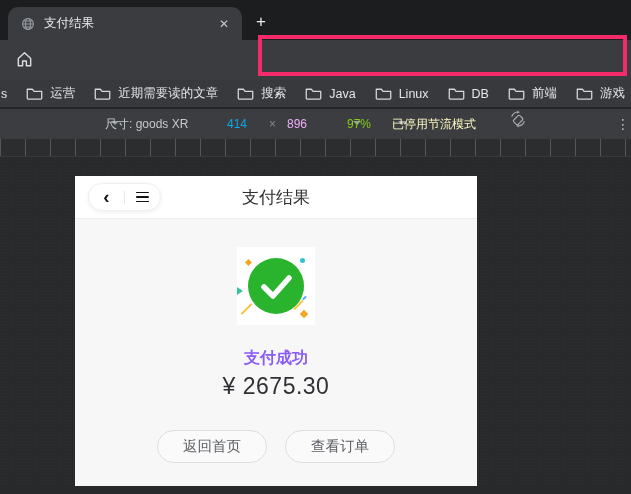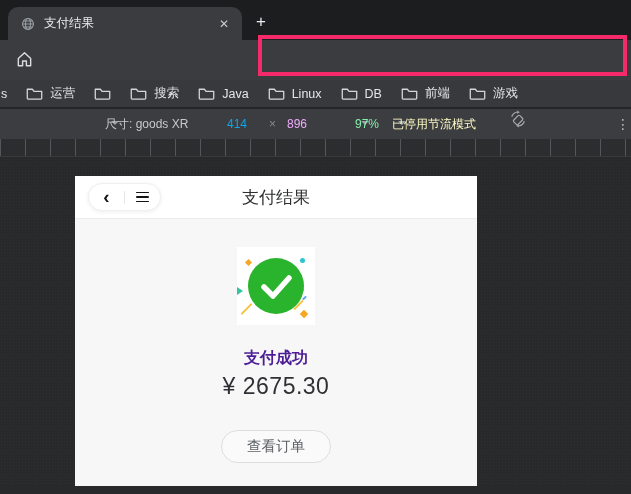--- a/index.html
+++ b/index.html
@@ -38,21 +38,21 @@
   .bm svg { flex:0 0 auto; }
 
   
   .devbar { position:absolute; left:0; top:107px; width:631px; height:32px; background:#3b3d40;
             border-top:2px solid #232528; font-size:12px; }
   .devbar span { position:absolute; top:0; line-height:30px; white-space:nowrap; }
   .d-size { left:105px; color:#c6c9cc; }
   .d-w { left:227px; color:#0ea5e9; }
   .d-x { left:269px; color:#85898d; }
   .d-h { left:287px; color:#f0abfc; }
-  .d-zoom { left:355px; color:#86efac; }
+  .d-zoom { left:347px; color:#84cc16; }
   .d-thr { left:392px; color:#fef9c3; }
   .d-rot { position:absolute; left:509px; top:6px; }
   .d-menu { left:616px; color:#b9bcbf; font-size:14px; letter-spacing:0; }
   .caret { display:inline-block; width:0; height:0; border:4px solid transparent;
            border-top-color:#9aa0a6; margin-left:6px; vertical-align:-1px; }
 
   
   .ruler { position:absolute; left:0; top:139px; width:631px; height:18px; background:#2c2d2f;
            border-bottom:1px solid #38393b;
            background-image:repeating-linear-gradient(to right, rgba(160,165,170,.35) 0 1px, transparent 1px 25px); }
@@ -80,21 +80,21 @@
   .succ-circle { position:absolute; left:11px; top:11px; width:56px; height:56px;
                  border-radius:50%; background:#2ab32d; }
   .confetti { position:absolute; }
   .c-diamond { width:5px; height:5px; transform:rotate(45deg); background:#f5a623; }
   .c-dot { width:5px; height:5px; border-radius:50%; background:#2ec3cf; }
   .c-tri { width:0; height:0; border-top:4px solid transparent; border-bottom:4px solid transparent;
            border-left:6px solid #35c3a4; }
   .c-line { height:2px; border-radius:1px; transform:rotate(-45deg); }
 
   .status-txt { position:absolute; left:0; top:172px; width:100%; text-align:center;
-                font-size:16px; font-weight:600; color:#4c1d95; }
+                font-size:16px; font-weight:600; color:#8b5cf6; }
   .amount-txt { position:absolute; left:0; top:197px; width:100%; text-align:center;
                 font-size:23px; font-weight:500; color:#2f3033; letter-spacing:.5px; }
   .btn-row { position:absolute; left:0; top:254px; width:100%; display:flex;
              justify-content:center; gap:18px; }
   .pill-btn { height:33px; line-height:31px; padding:0 25px; border:1px solid #dbdee1;
               border-radius:17px; background:#fafafb; color:#5c5f63; font-size:14.5px; cursor:pointer; }
 </style>
 </head>
 <body>
 
@@ -140,20 +140,21 @@
     <span class="bm">
       <svg width="17" height="13" viewBox="0 0 20 15" fill="none" stroke="#d5d8db" stroke-width="1.5">
           <path d="M1.5 2.5 h6 l2 2.5 h9 v8 a1 1 0 0 1 -1 1 h-15 a1 1 0 0 1 -1 -1 z" stroke-linejoin="round"></path>
         </svg>
       <span>运营</span>
     </span>
     <span class="bm">
       <svg width="17" height="13" viewBox="0 0 20 15" fill="none" stroke="#d5d8db" stroke-width="1.5">
           <path d="M1.5 2.5 h6 l2 2.5 h9 v8 a1 1 0 0 1 -1 1 h-15 a1 1 0 0 1 -1 -1 z" stroke-linejoin="round"></path>
         </svg>
+      <span>近期需要读的文章</span>
     </span>
     <span class="bm">
       <svg width="17" height="13" viewBox="0 0 20 15" fill="none" stroke="#d5d8db" stroke-width="1.5">
           <path d="M1.5 2.5 h6 l2 2.5 h9 v8 a1 1 0 0 1 -1 1 h-15 a1 1 0 0 1 -1 -1 z" stroke-linejoin="round"></path>
         </svg>
       <span>搜索</span>
     </span>
     <span class="bm">
       <svg width="17" height="13" viewBox="0 0 20 15" fill="none" stroke="#d5d8db" stroke-width="1.5">
           <path d="M1.5 2.5 h6 l2 2.5 h9 v8 a1 1 0 0 1 -1 1 h-15 a1 1 0 0 1 -1 -1 z" stroke-linejoin="round"></path>
@@ -241,17 +242,18 @@
         <svg width="56" height="56" viewBox="0 0 56 56">
           <polyline points="16,29 25,38 41,20" fill="none" stroke="#ffffff" stroke-width="5.5" stroke-linecap="round" stroke-linejoin="round"></polyline>
         </svg>
       </div>
     </div>
 
     <div class="status-txt">支付成功</div>
     <div class="amount-txt">¥ 2675.30</div>
 
     <div class="btn-row">
+      <button class="pill-btn">返回首页</button>
       <button class="pill-btn">查看订单</button>
     </div>
 
   </div>
 </div>
 
 </body></html>

